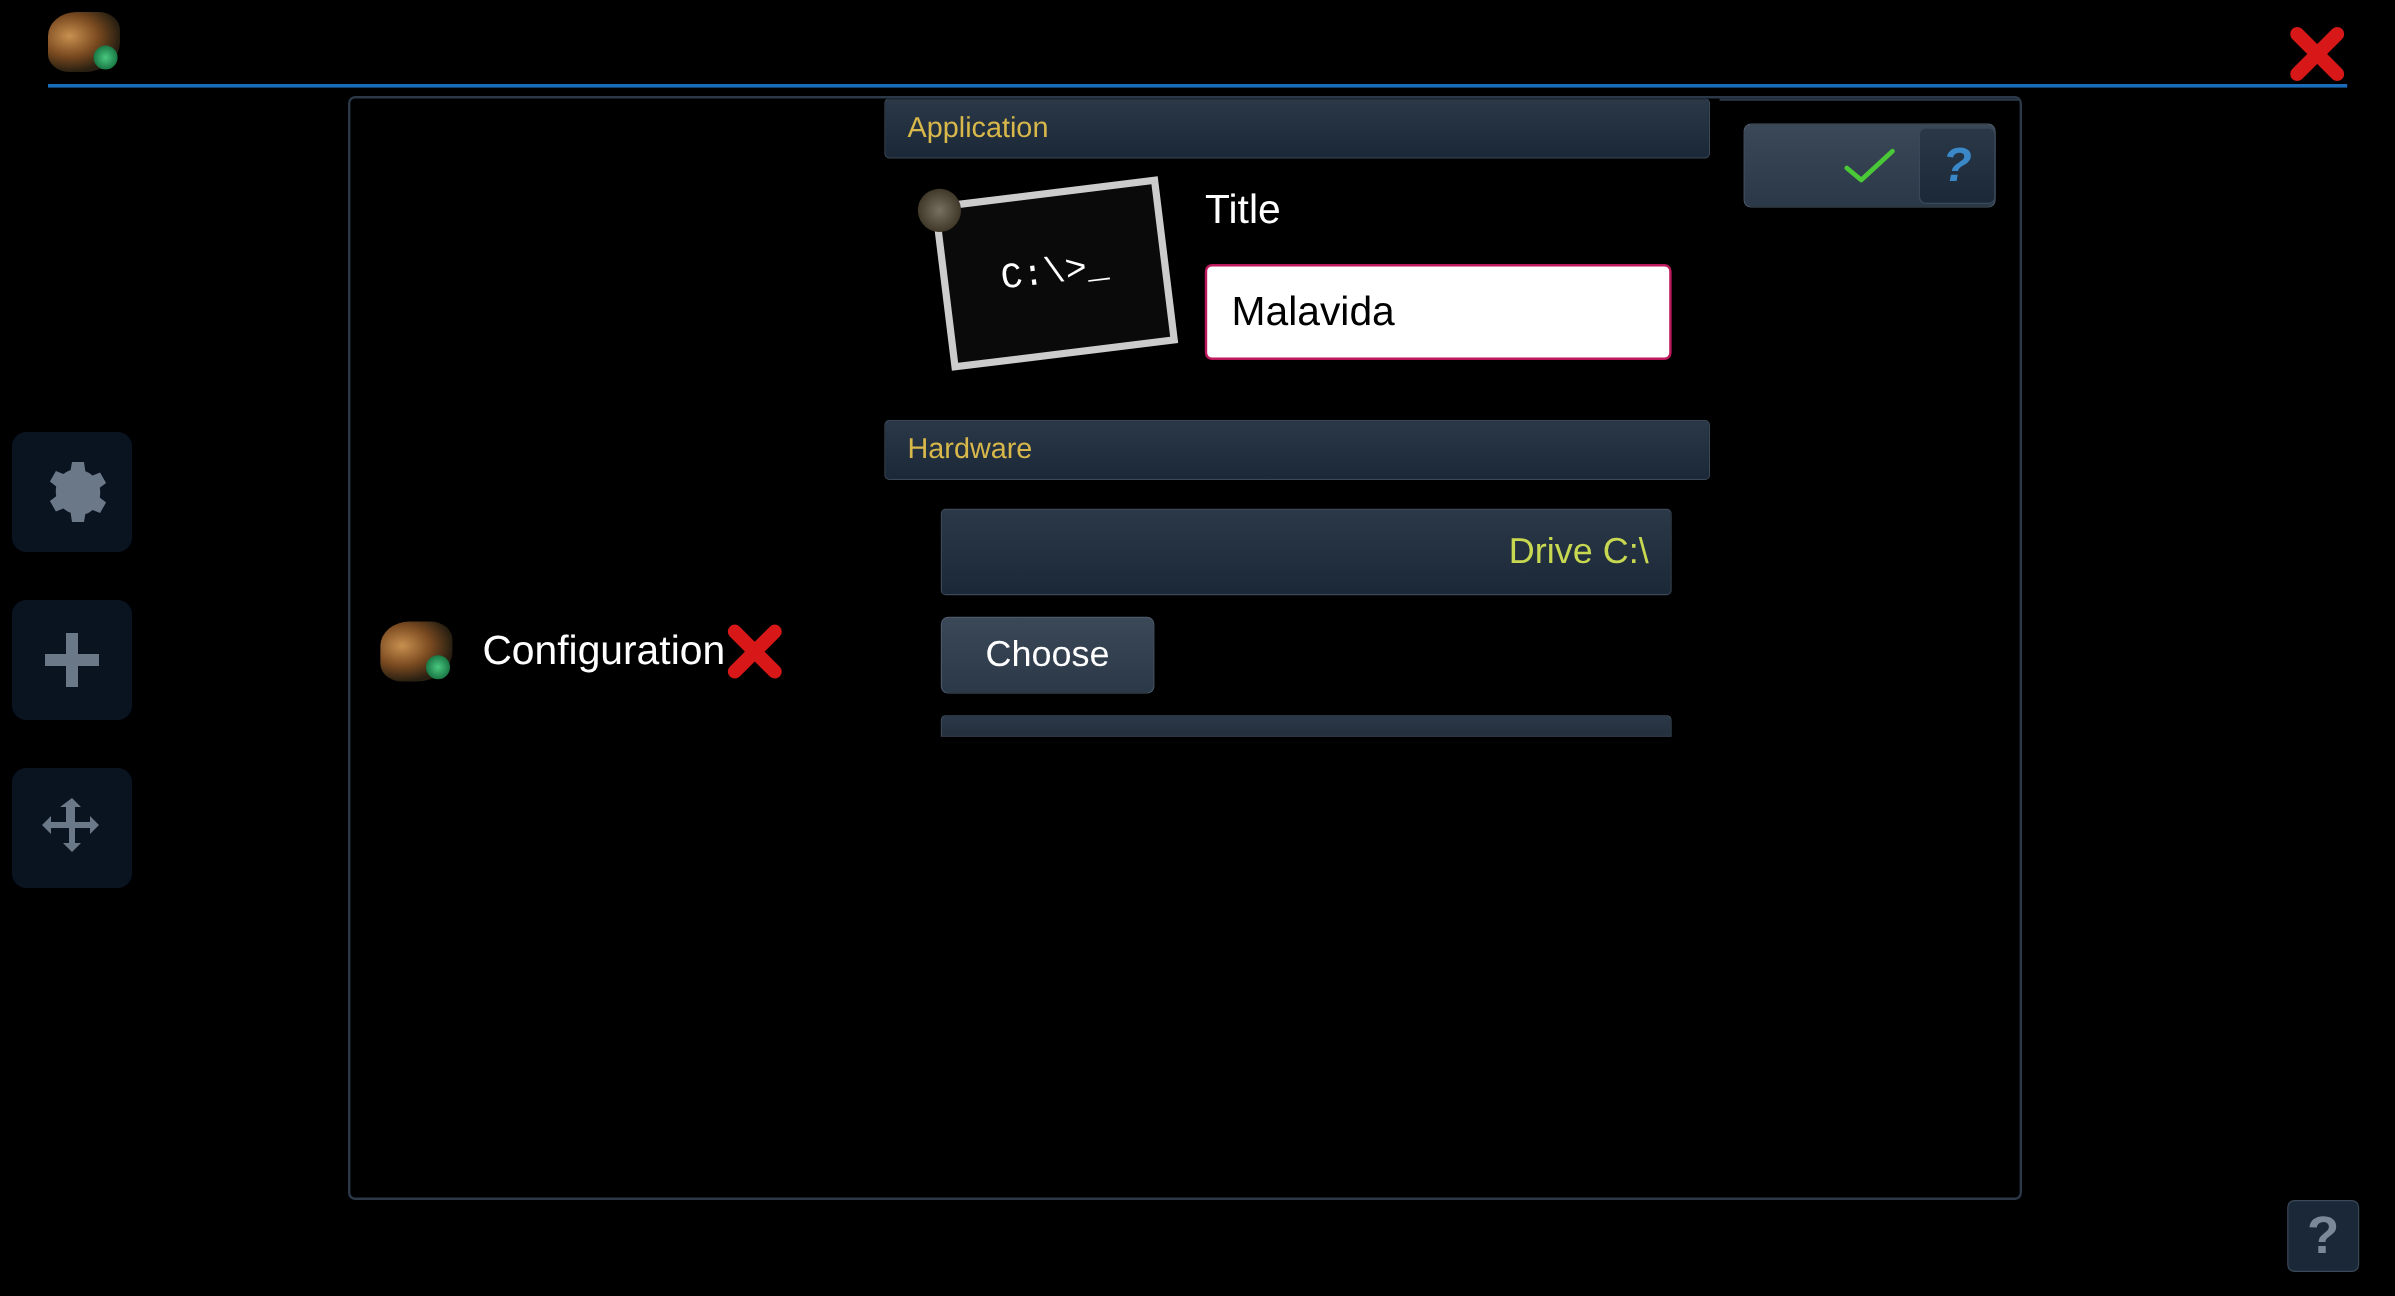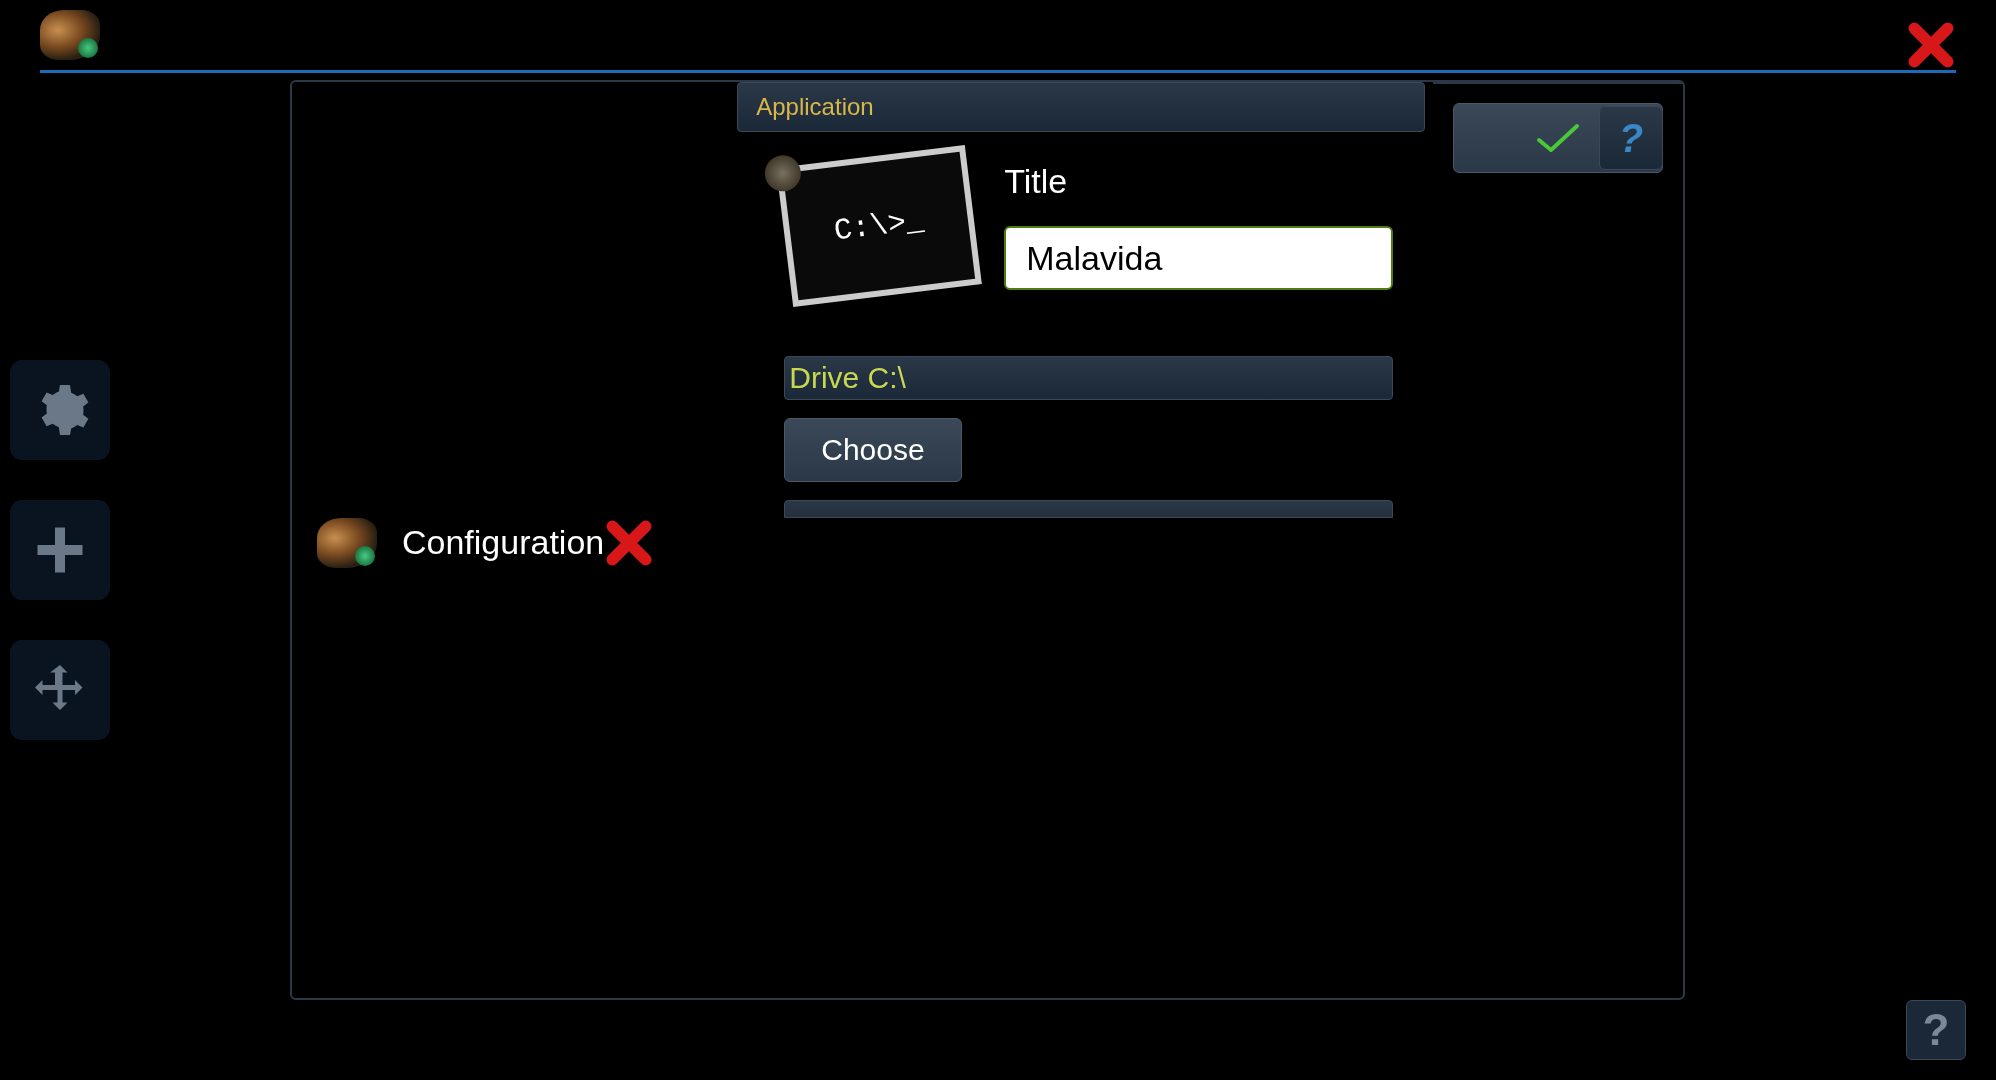--- a/index.html
+++ b/index.html
@@ -173,23 +173,23 @@
   display: flex;
   flex-direction: column;
   gap: 25px;
 }
 .field-label {
   color: #fff;
   font-size: 34px;
 }
 .text-input {
   width: 100%;
-  height: 64px;
+  height: 80px;
   background: #fff;
-  border: 2px solid #4d7c0f;
+  border: 2px solid #be185d;
   border-radius: 6px;
   font-size: 34px;
   padding: 0 20px;
   color: #000;
 }
 .hw-content {
   padding: 10px 40px 0 55px;
 }
 .check-row {
   display: flex;
@@ -206,22 +206,22 @@
   cursor: pointer;
 }
 .check-label {
   color: #fff;
   font-size: 32px;
 }
 .drive-row {
   background: linear-gradient(#2a3848, #1a2838);
   border: 1px solid #3a4858;
   border-radius: 4px;
-  padding: 4px;
-  text-align: left;
+  padding: 18px;
+  text-align: right;
   color: #c8d850;
   font-size: 30px;
   margin-bottom: 18px;
 }
 .choose-btn {
   background: linear-gradient(#3a4858, #2a3848);
   border: 1px solid #4a5868;
   border-radius: 6px;
   color: #fff;
   font-size: 30px;
@@ -335,20 +335,23 @@
     <div class="app-row">
       <div class="thumb">
         <span>C:\&gt;_</span>
       </div>
       <div class="title-col">
         <div class="field-label">Title</div>
         <input class="text-input" type="text" value="Malavida" style="">
       </div>
     </div>
 
+    <div class="section-header">
+      <div class="section-title">Hardware</div>
+    </div>
     <div class="hw-content">
       <div class="drive-row">
         <span>Drive C:\</span>
       </div>
       <button class="choose-btn">
         <span>Choose</span>
       </button>
       <div class="partial-row"></div>
     </div>
   </div>

